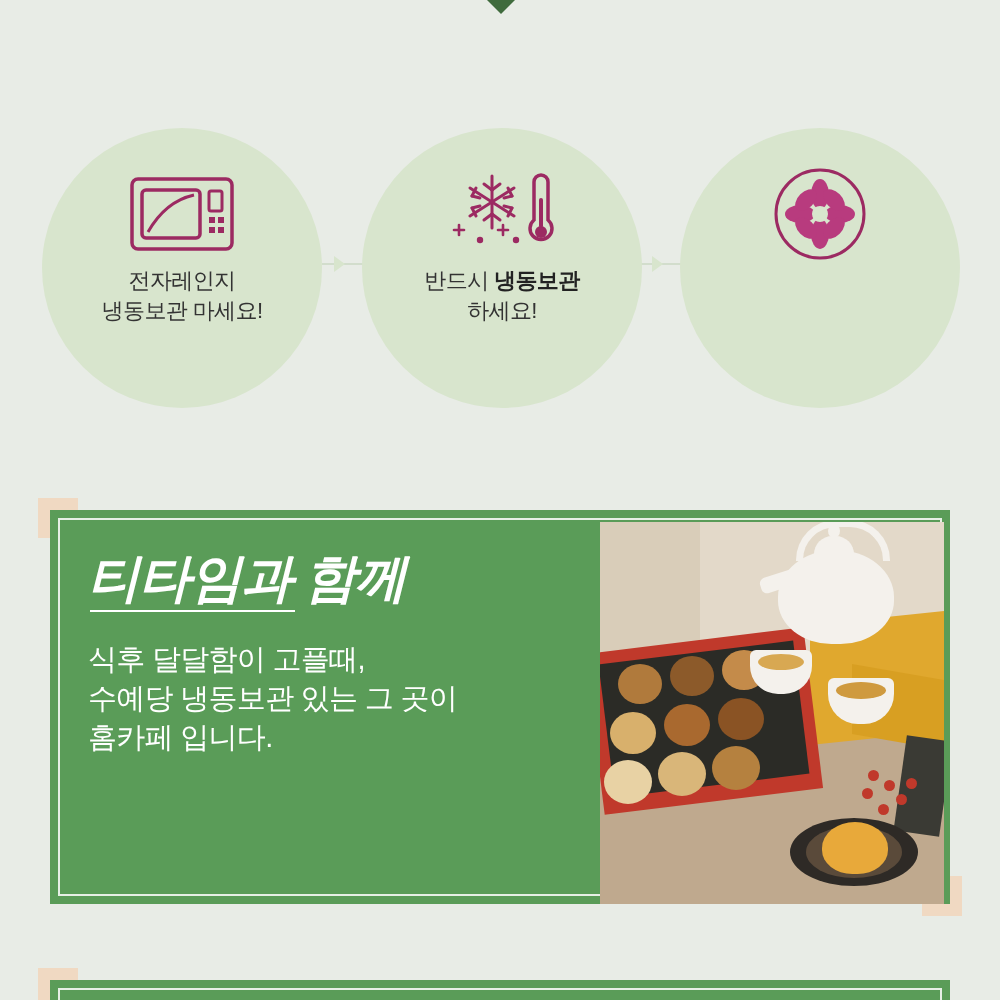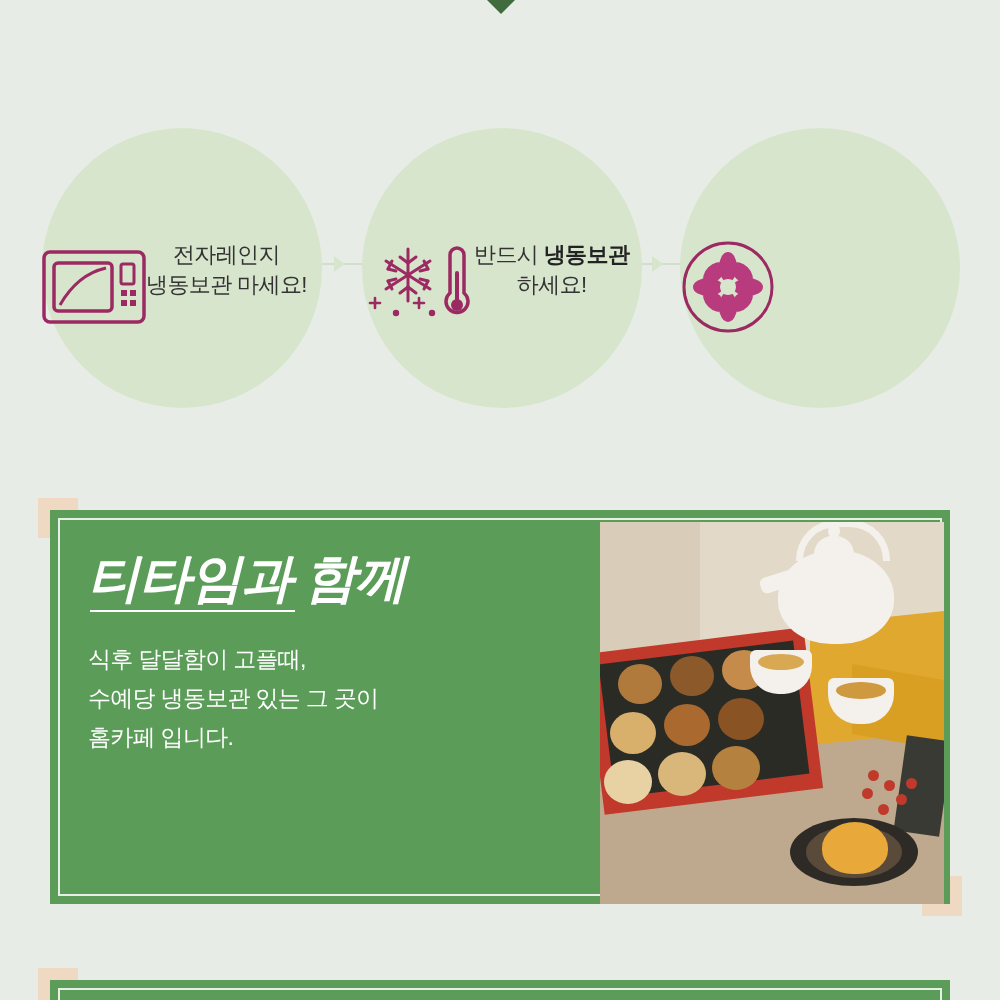--- a/index.html
+++ b/index.html
@@ -21,21 +21,21 @@
     border-top:22px solid #3f6b3d;
   }
 
   
   .circles{
     position:absolute;left:0;top:128px;width:1000px;height:280px;
   }
   .circle{
     position:absolute;top:0;width:280px;height:280px;border-radius:50%;
     background:#d8e5cd;
-    display:flex;flex-direction:row;align-items:center;
+    display:flex;flex-direction:column;
     box-sizing:border-box;
   }
   .c1{left:42px;}
   .c2{left:362px;}
   .c3{left:680px;}
   .connector{
     position:absolute;top:135px;height:2px;background:#d2ddcc;
   }
   .cn1{left:322px;width:44px;}
   .cn2{left:640px;width:44px;}
@@ -79,21 +79,21 @@
     position:absolute;left:88px;top:544px;
     color:#ffffff;font-size:52px;letter-spacing:-1px;
     font-family:"Liberation Serif","DejaVu Serif",serif;
     font-style:italic;font-weight:bold;
   }
   .card-rule{
     position:absolute;left:90px;top:610px;width:205px;height:2px;background:#ffffff;
   }
   .card-body{
     position:absolute;left:88px;top:640px;width:470px;
-    color:#ffffff;font-size:23px;line-height:39px;letter-spacing:-0.7px;
+    color:#ffffff;font-size:29px;line-height:39px;letter-spacing:-0.7px;
   }
   .card-body b{font-weight:bold;}
 
   
   .photo{
     position:absolute;left:600px;top:522px;width:344px;height:382px;
     overflow:hidden;background:#c9b9a4;
   }
   .ph-wall{position:absolute;left:0;top:0;width:344px;height:168px;background:#e3d9c9;}
   .ph-wall2{position:absolute;left:0;top:0;width:100px;height:168px;background:#d9cdb9;}

